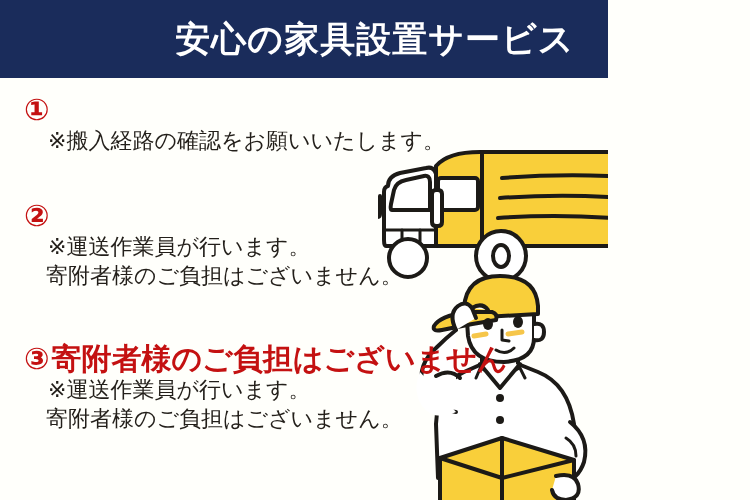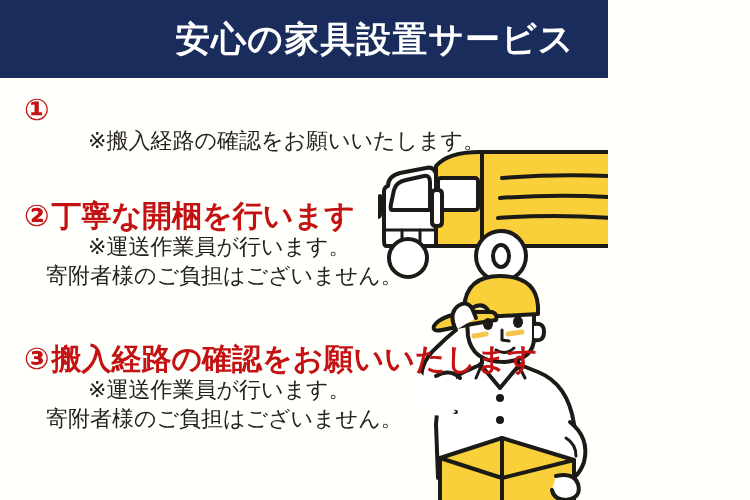--- a/index.html
+++ b/index.html
@@ -45,21 +45,21 @@
   }
   .item-num{margin-left:24px;margin-right:2px;font-size:30px;}
   .item-title{}
   .sub{
     color:#231f1a;
     font-size:22px;
     line-height:1.36;
     white-space:nowrap;
     font-family:"DejaVu Sans","Liberation Sans",sans-serif;
   }
-  .sub.l1{margin-left:88px;}
+  .sub.l1{margin-left:48px;}
   .sub.l2{margin-left:46px;}
 
   
   #item1{top:16px;}
   #item2{top:122px;}
   #item3{top:265px;}
 
   
   .art{position:absolute;right:0;top:0;width:230px;height:500px;z-index:1;pointer-events:none;}
   .truck-wrap{position:absolute;left:0;top:118px;width:230px;height:170px;}
@@ -167,29 +167,28 @@
     <div class="item" id="item1">
       <div class="item-head">
         <span class="item-num">①</span>
       </div>
       <div class="sub l1">※搬入経路の確認をお願いいたします。</div>
     </div>
 
     <div class="item" id="item2">
       <div class="item-head">
         <span class="item-num">②</span>
-        <span class="item-title">丁寧な開梱を行います</span>
       </div>
       <div class="sub l1">※運送作業員が行います。</div>
       <div class="sub l2">寄附者様のご負担はございません。</div>
     </div>
 
     <div class="item" id="item3">
       <div class="item-head">
         <span class="item-num">③</span>
-        <span class="item-title">搬入経路の確認をお願いいたします</span>
+        <span class="item-title">寄附者様のご負担はございません</span>
       </div>
       <div class="sub l1">※運送作業員が行います。</div>
       <div class="sub l2">寄附者様のご負担はございません。</div>
     </div>
 
   </div>
 </div>
 
 </body></html>

